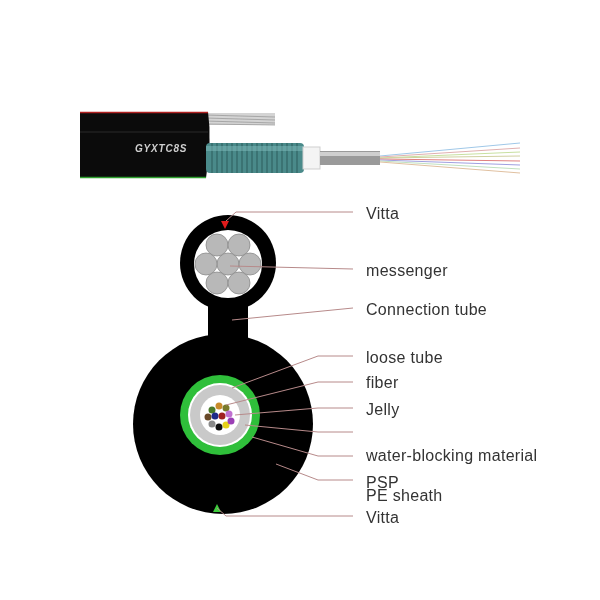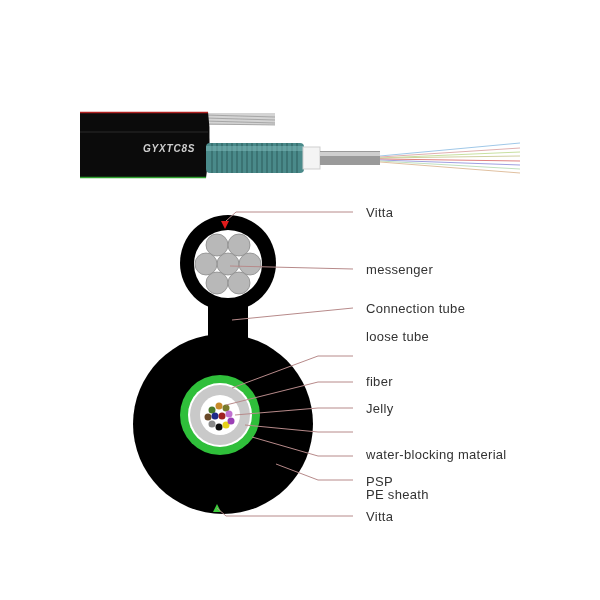--- a/index.html
+++ b/index.html
@@ -1,19 +1,19 @@
 <!DOCTYPE html>
 <html><head>
 <meta charset="utf-8">
 <style>
   html, body { margin:0; padding:0; background:#ffffff; }
   body { width:600px; height:600px; position:relative; overflow:hidden; font-family:"Liberation Sans", sans-serif; }
   svg { position:absolute; left:0; top:0; }
-  .label { position:absolute; left:366px; font-size:13px; color:#333; letter-spacing:0.3px; white-space:nowrap; }
-  .model { position:absolute; left:143px; top:143px; font-size:10px; font-style:italic; font-weight:bold; color:#cfcfcf; letter-spacing:0.8px; }
+  .label { position:absolute; left:366px; font-size:16px; color:#333; letter-spacing:0.3px; white-space:nowrap; }
+  .model { position:absolute; left:135px; top:143px; font-size:10px; font-style:italic; font-weight:bold; color:#cfcfcf; letter-spacing:0.8px; }
 </style>
 </head>
 <body>
 
 <svg width="600" height="600" viewBox="0 0 600 600">
 
   <g>
 
     <g>
       <rect x="205" y="113" width="70" height="12" fill="#d4d4d4"></rect>
@@ -123,19 +123,19 @@
     <path d="M276 464 L318 480 L353 480"></path>
     <path d="M217 508 L226 516 L353 516"></path>
   </g>
 </svg>
 
 <div class="model">GYXTC8S</div>
 
 <div class="label" style="top:205px">Vitta</div>
 <div class="label" style="top:262px">messenger</div>
 <div class="label" style="top:301px">Connection tube</div>
-<div class="label" style="top:329px">loose tube</div>
+<div class="label" style="top:349px">loose tube</div>
 <div class="label" style="top:374px">fiber</div>
 <div class="label" style="top:401px">Jelly</div>
 <div class="label" style="top:447px">water-blocking material</div>
 <div class="label" style="top:474px">PSP</div>
 <div class="label" style="top:487px">PE sheath</div>
 <div class="label" style="top:509px">Vitta</div>
 
 </body></html>

